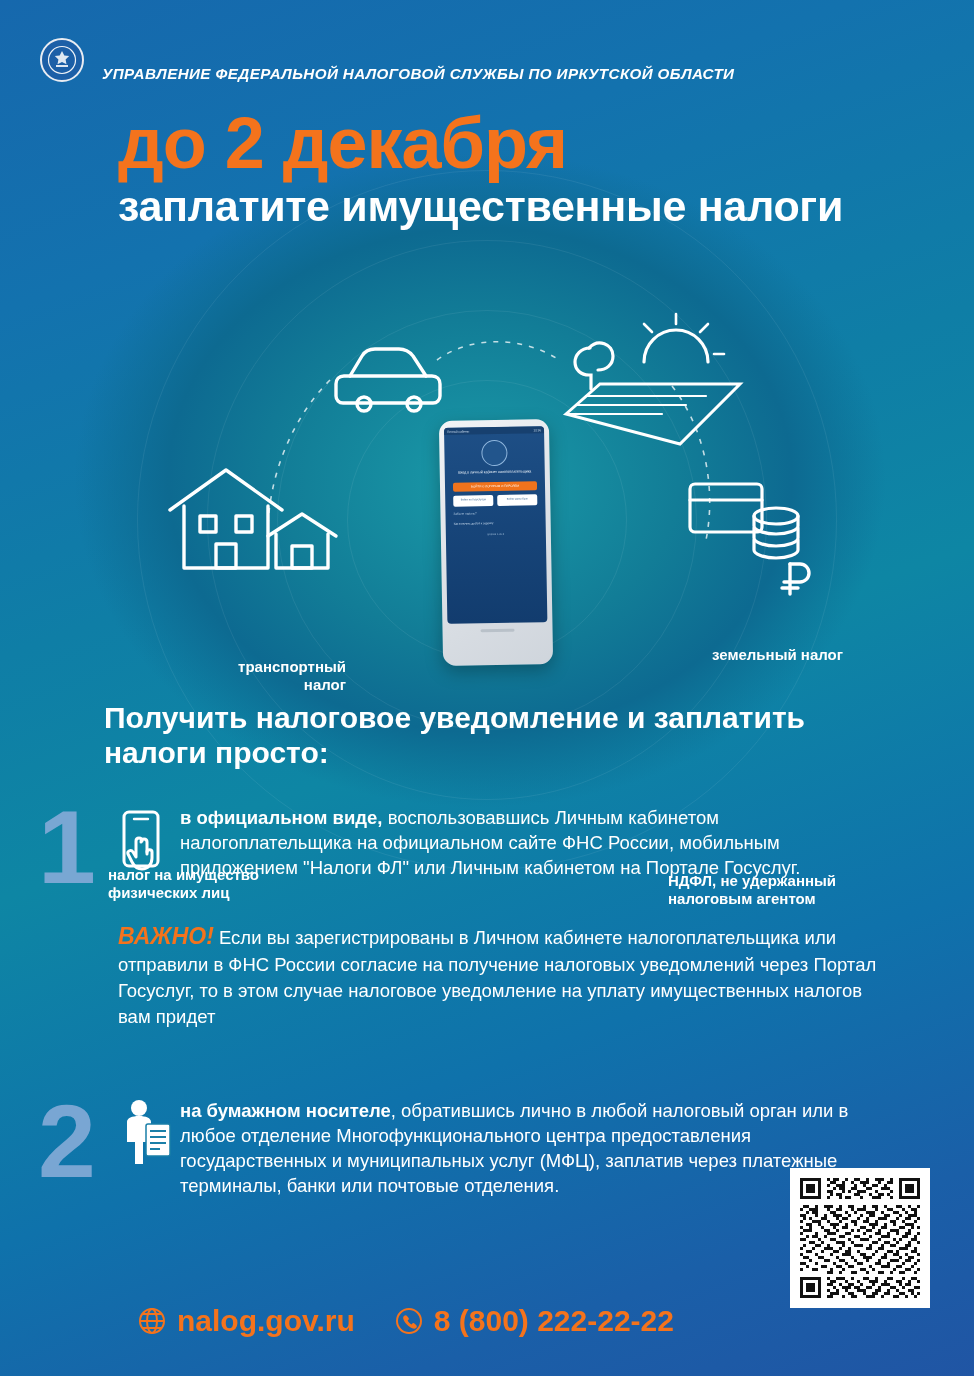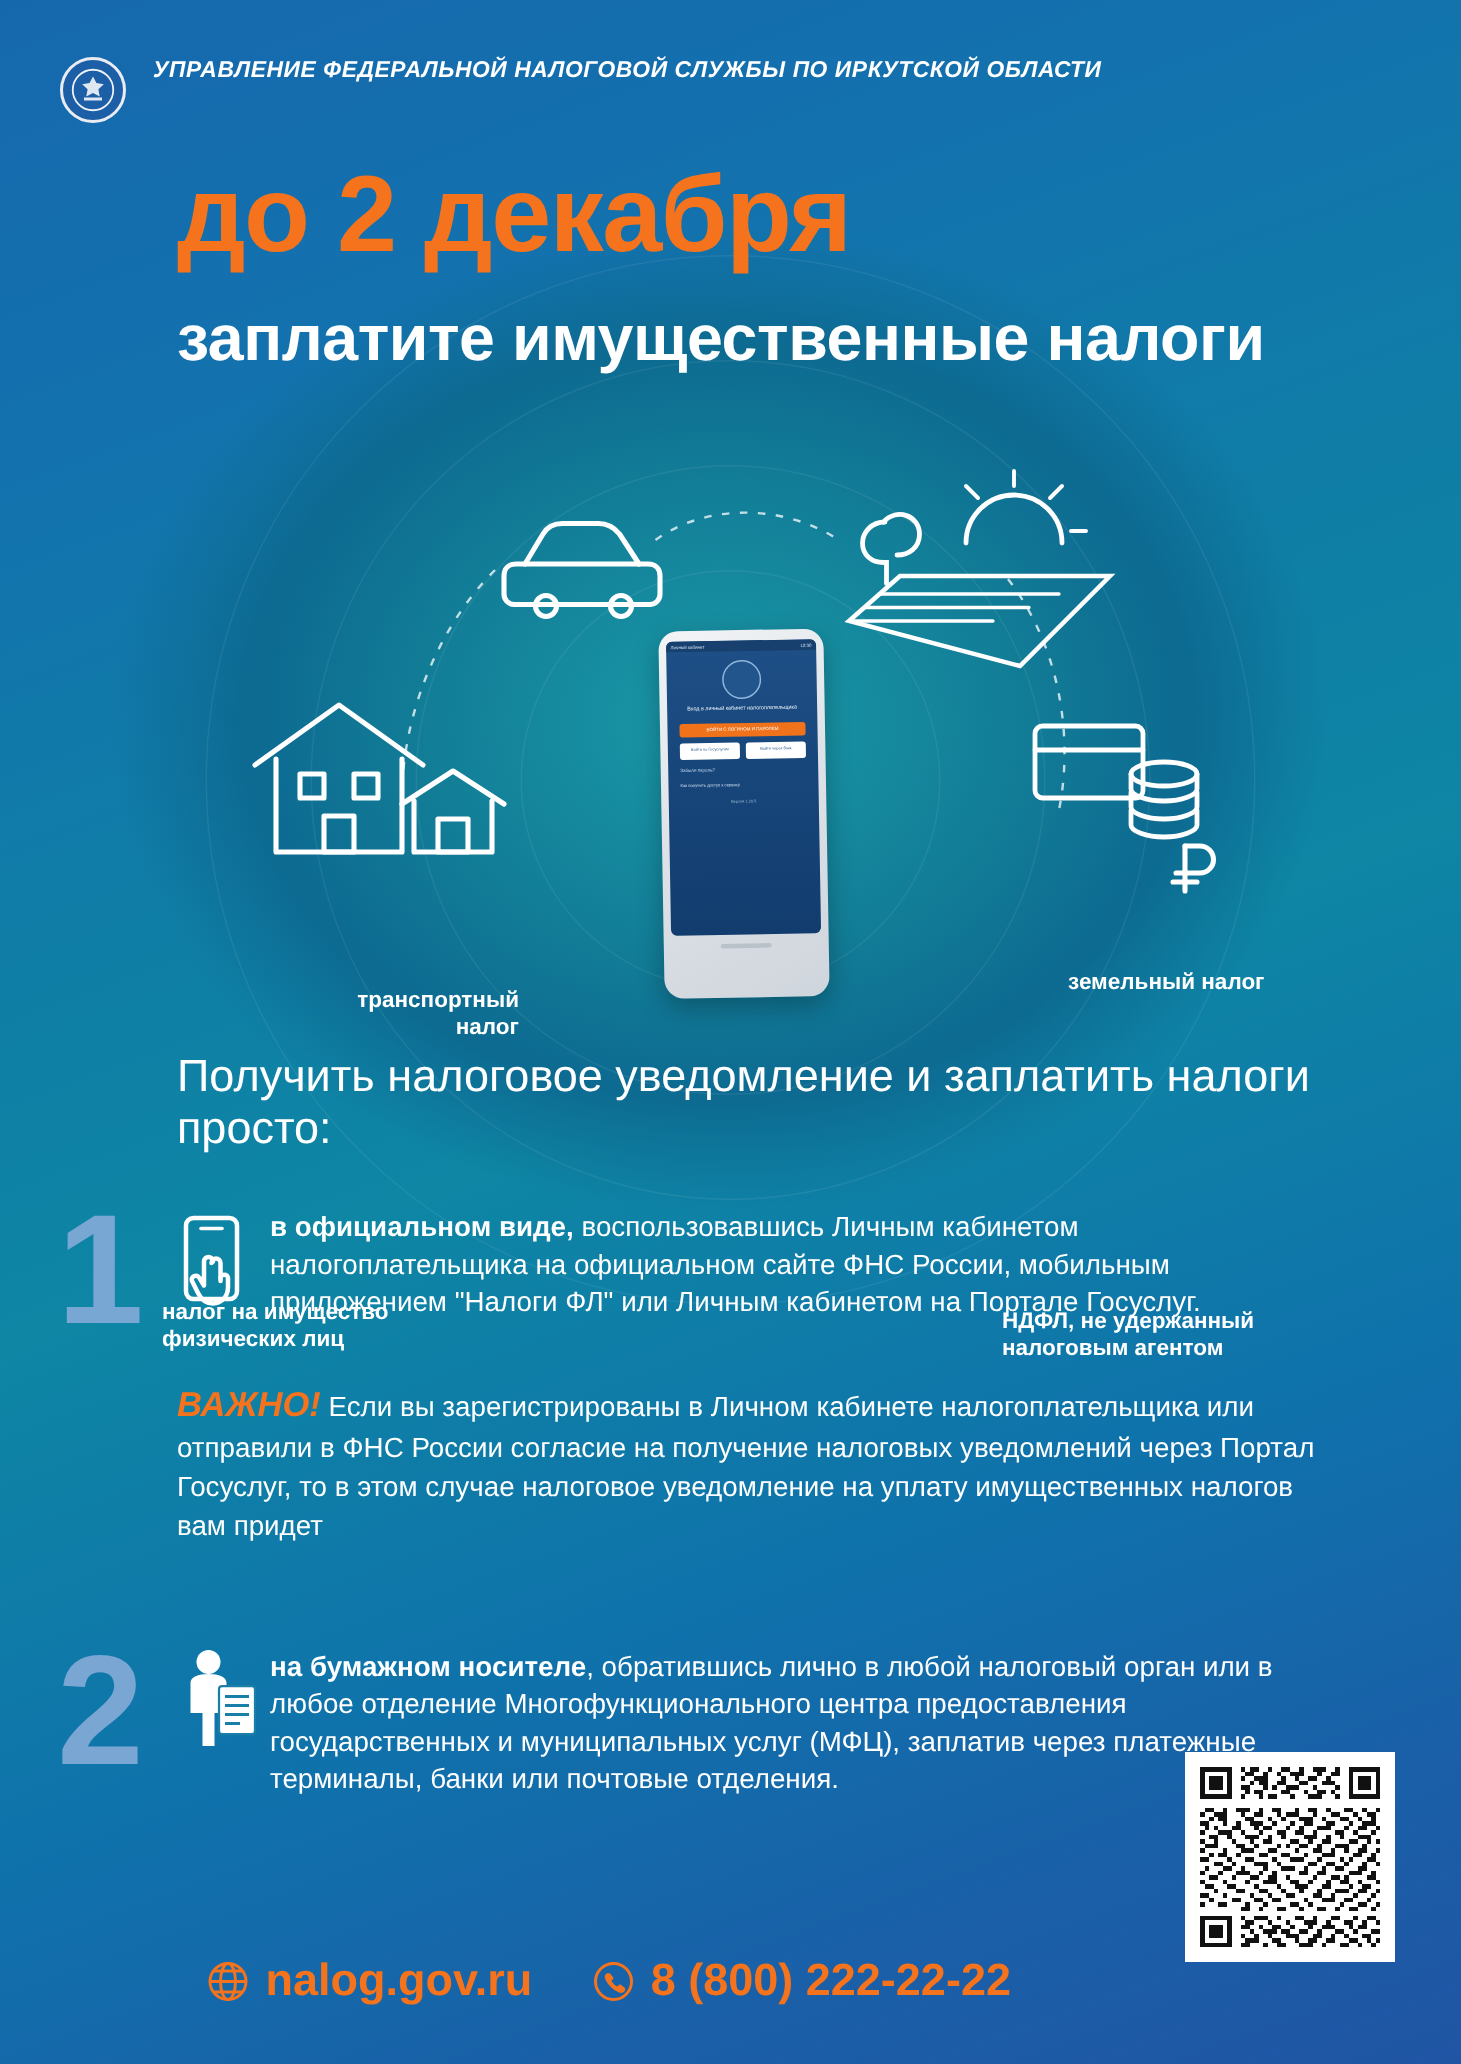--- a/index.html
+++ b/index.html
@@ -21,21 +21,21 @@
   .rings span {
     position:absolute; border-radius:50%; border:1px solid rgba(255,255,255,0.07);
     left:50%; top:50%; transform:translate(-50%,-50%);
   }
   .r1 { width:700px; height:700px; }
   .r2 { width:560px; height:560px; }
   .r3 { width:420px; height:420px; }
   .r4 { width:280px; height:280px; }
 
   
-  .header { position:absolute; top:38px; left:40px; display:flex; align-items:flex-start; gap:18px; }
+  .header { position:absolute; top:38px; left:40px; display:flex; align-items:flex-end; gap:18px; }
   .emblem {
     width:44px; height:44px; border-radius:50%;
     border:2px solid #e9ecf2; background:#1c5fa7;
     display:flex; align-items:center; justify-content:center;
   }
   .emblem svg { display:block; }
   .header-title {
     color:#ffffff; font-size:15.2px; font-weight:bold; letter-spacing:0.4px;
     font-style: italic;
   }
@@ -43,21 +43,21 @@
   
   .headline {
     position:absolute; top:108px; left:118px; width:800px;
   }
   .headline .big {
     color:#f4731c; font-size:72px; font-weight:bold; line-height:0.98;
     letter-spacing:-1px;
   }
   .headline .sub {
     color:#ffffff; font-size:43px; font-weight:bold; line-height:1.08;
-    margin-top:24px; letter-spacing:-0.3px;
+    margin-top:4px; letter-spacing:-0.3px;
   }
 
   
   .diagram { position:absolute; top:300px; left:0; width:974px; height:390px; }
   .diagram svg { position:absolute; left:0; top:0; }
   .dlabel { position:absolute; color:#ffffff; font-size:15px; font-weight:bold; line-height:1.18; }
   .lbl-transport { left:196px; top:358px; text-align:right; width:150px; }
   .lbl-land { left:712px; top:346px; width:160px; }
   .lbl-property { left:108px; top:566px; width:190px; }
   .lbl-ndfl { left:668px; top:572px; width:200px; }
@@ -84,22 +84,22 @@
   .ph-row { display:flex; gap:4px; margin:0 8px; }
   .ph-card { flex:1; height:11px; background:#ffffff; border-radius:2px; display:flex; align-items:center; justify-content:center; }
   .ph-card span { font-size:2.6px; color:#2a5a8c; text-align:center; line-height:1.1; }
   .ph-link { font-size:3px; color:#bdd4ea; margin:5px 8px 0 8px; }
   .ph-note { font-size:2.8px; color:#cfe0f2; margin:6px 8px 0 8px; }
   .ph-ver { font-size:2.6px; color:#9fbcd8; text-align:center; margin-top:8px; }
   .phone-home { width:34px; height:3px; border-radius:2px; background:#b9c1c9; margin:6px auto 0 auto; }
 
   
   .howto {
-    position:absolute; left:118px; top:700px; width:760px;
-    color:#ffffff; font-size:30px; font-weight:normal; line-height:1.18;
+    position:absolute; left:104px; top:700px; width:760px;
+    color:#ffffff; font-size:30px; font-weight:bold; line-height:1.18;
   }
   .step-num {
     position:absolute; font-size:104px; font-weight:bold; color:#7fa9d6; line-height:0.8;
     opacity:0.95;
   }
   .step-icon { position:absolute; }
   .step-text { position:absolute; font-size:18.5px; line-height:1.36; color:#ffffff; }
   .step-text b { font-weight:bold; }
 
   .s1-num { left:38px; top:806px; }

